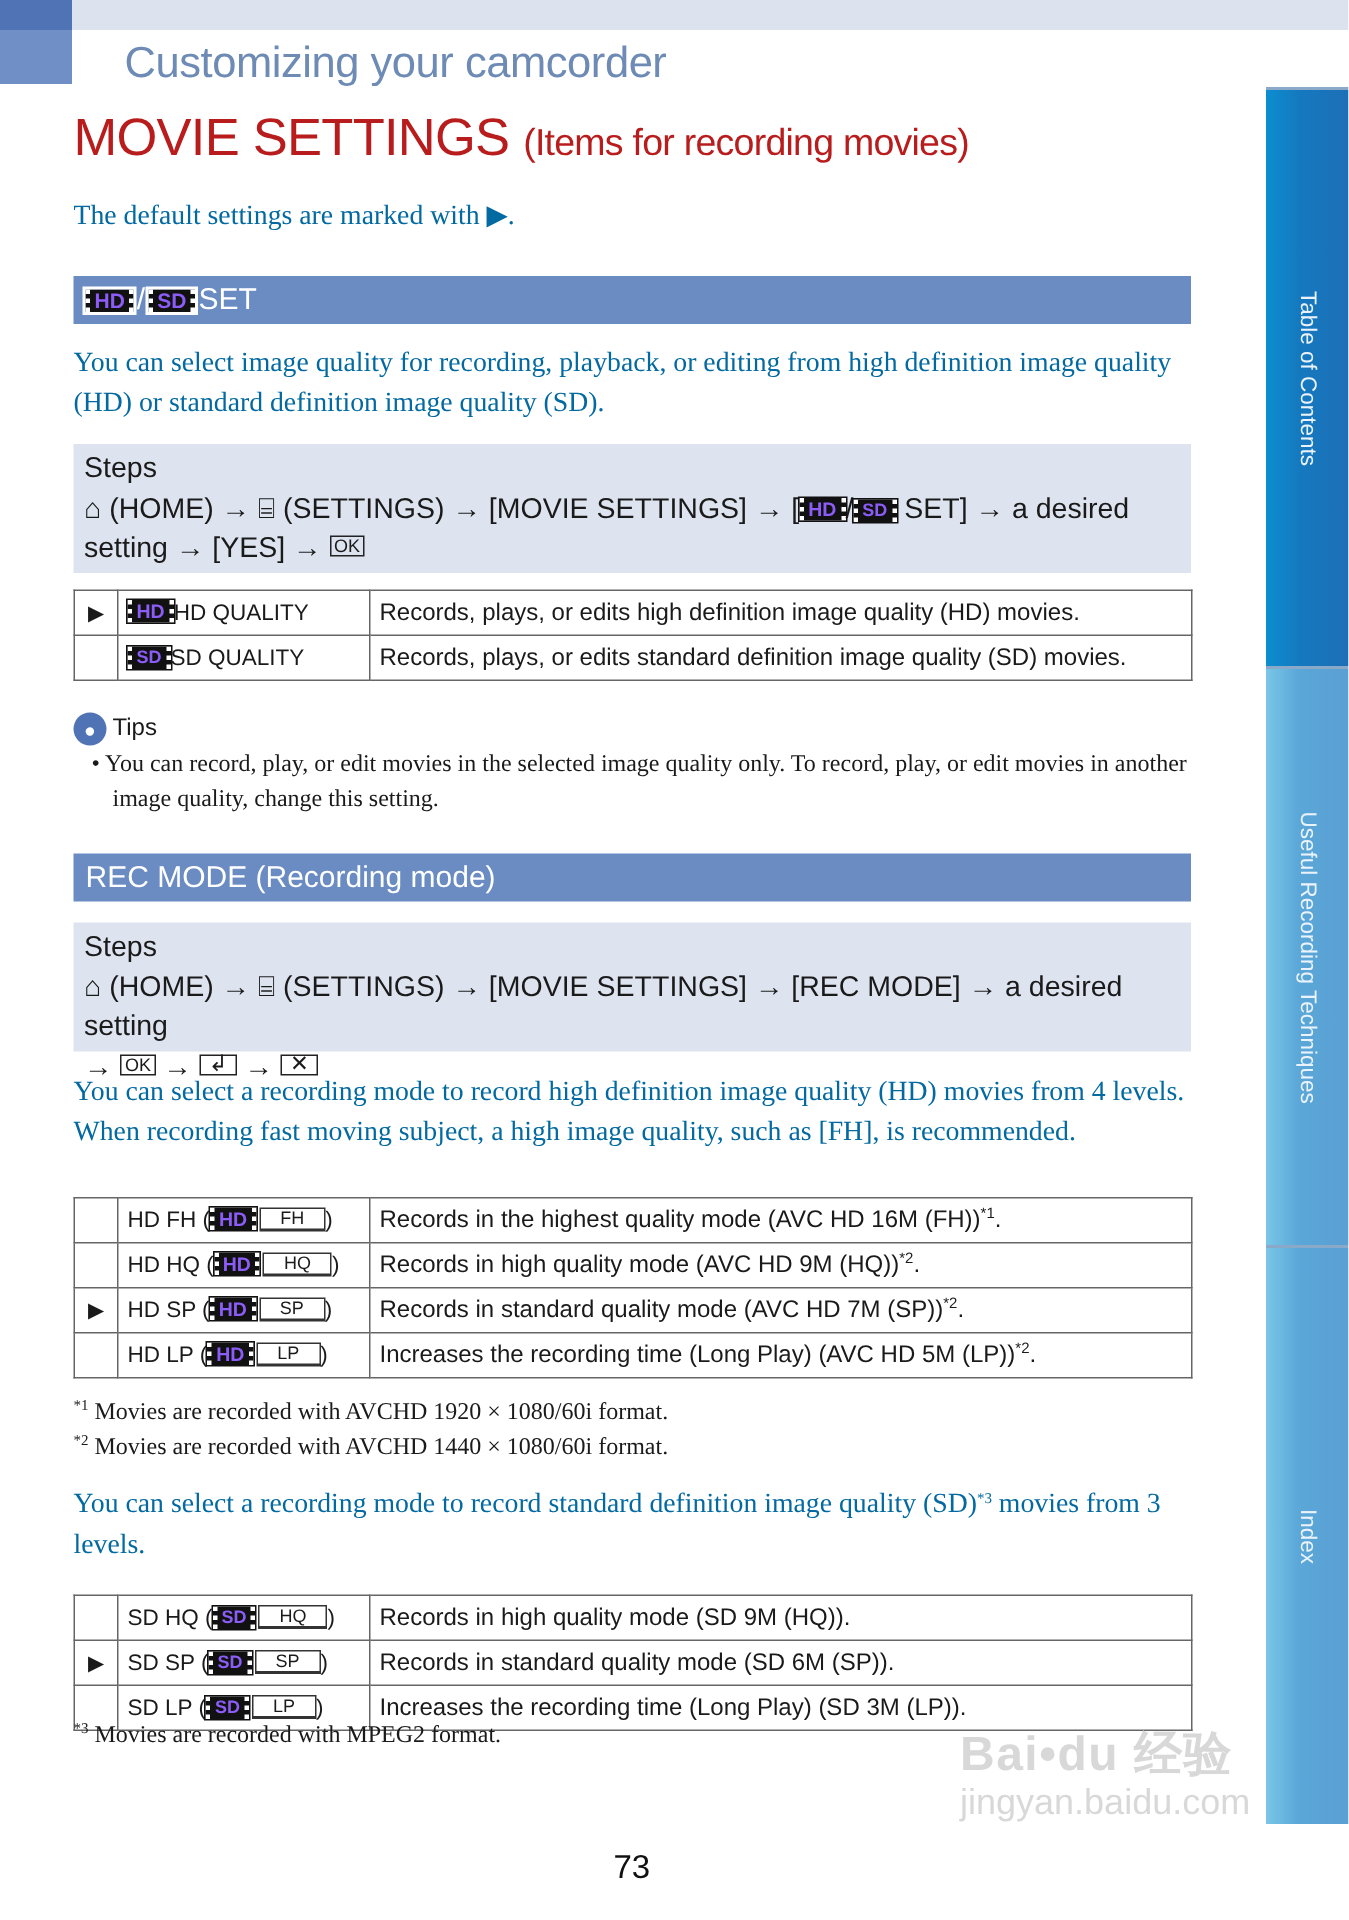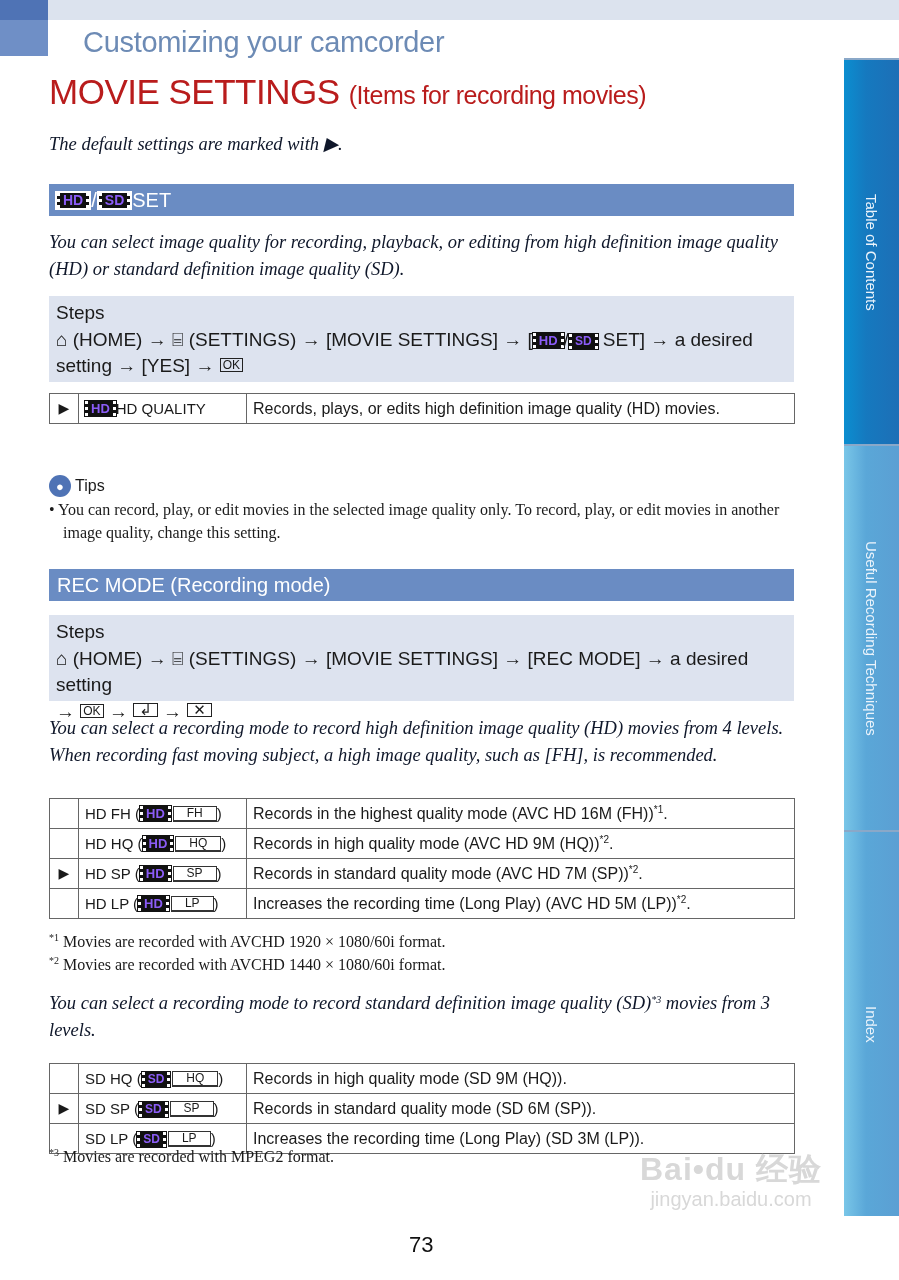--- a/index.html
+++ b/index.html
@@ -9,21 +9,21 @@
   .topbar { position: absolute; left: 0; top: 0; width: 899px; height: 20px; background: #dce3ee; }
   .corner-a { position: absolute; left: 0; top: 0; width: 48px; height: 20px; background: #4f73b5; }
   .corner-b { position: absolute; left: 0; top: 20px; width: 48px; height: 36px; background: #6f8fc6; }
 
   .chapter { position: absolute; left: 56px; top: 26px; font-family: "Liberation Sans", sans-serif;
     font-size: 29px; color: #6d8bb5; letter-spacing: -0.3px; margin-left: 27px; }
   .page-title { position: absolute; left: 49px; top: 72px; font-family: "Liberation Sans", sans-serif;
     font-size: 35px; color: #b91c1c; letter-spacing: -0.5px; white-space: nowrap; }
   .page-title .sub { font-size: 25px; }
 
-  .text { position: absolute; left: 49px; font-size: 18.5px; line-height: 26.5px; color: #0f172a; width: 745px; font-style: italic; }
+  .text { position: absolute; left: 49px; font-size: 18.5px; line-height: 26.5px; color: #0369a1; width: 745px; }
 
   .section-bar { position: absolute; left: 49px; width: 745px; height: 32px; background: #6a8cc3;
     color: #fff; font-family: "Liberation Sans", sans-serif; font-size: 20px; padding: 3px 8px; display: flex; align-items: center; gap: 2px; }
 
   .steps { position: absolute; left: 49px; width: 745px; background: #dde3ef; padding: 4px 7px;
     font-family: "Liberation Sans", sans-serif; font-size: 19px; line-height: 26.5px; color: #1a1a1a; }
 
   .badge { display: inline-block; font-family: "Liberation Sans", sans-serif; font-weight: bold; font-size: 13px;
     line-height: 15px; padding: 0 3px; background: #111; color: #8b5cf6; border-left: 3px dotted #fff; border-right: 3px dotted #fff; vertical-align: 1px; outline: 1px solid #111; }
   .badge.sd { font-size: 12px; }
@@ -37,33 +37,33 @@
   table.opts td { border: 1px solid #666; height: 30px; font-size: 16px; padding: 0 6px; vertical-align: middle; }
   table.opts td.mark { width: 29px; text-align: center; font-size: 14px; padding: 0; }
   table.opts td.name { width: 168px; font-family: "Liberation Sans", sans-serif; font-size: 15px; white-space: nowrap; }
   table.opts td.desc { font-family: Liberation Sans, sans-serif; font-size: 16px; }
   sup { font-size: 10px; vertical-align: 6px; }
 
   .tips-head { position: absolute; left: 49px; top: 475px; display: flex; align-items: center; gap: 4px;
     font-family: "Liberation Sans", sans-serif; font-size: 16px; }
   .tip-icon { width: 22px; height: 22px; border-radius: 50%; background: #4f73b5; color: #fff; font-size: 13px;
     display: flex; align-items: center; justify-content: center; }
-  .tip-text { position: absolute; left: 49px; top: 498px; width: 745px; font-size: 16px; line-height: 23px; padding-left: 14px; text-indent: -14px; }
+  .tip-text { position: absolute; left: 61px; top: 498px; width: 745px; font-size: 16px; line-height: 23px; padding-left: 14px; text-indent: -14px; }
 
   .footnote { position: absolute; left: 49px; font-size: 16px; line-height: 22px; }
 
   .tab { position: absolute; left: 844px; width: 55px; border-top: 2px solid #8aa8c8; display: flex; align-items: center; justify-content: center; }
   .tab span { writing-mode: vertical-rl; font-family: "Liberation Sans", sans-serif; font-size: 15px; color: #eaf3fb; white-space: nowrap; }
   .tab.active { background: linear-gradient(to right, #0b8ed0, #1579bf 40%, #1d6fb6); }
   .tab.normal { background: linear-gradient(to right, #79c6e8, #5aa7d8 40%, #5b9fd3); }
 
   .page-num { position: absolute; left: 409px; top: 1232px; font-family: "Liberation Sans", sans-serif; font-size: 22px; color: #111; }
   .watermark { position: absolute; left: 640px; top: 1148px; color: #d8d8d8; font-family: "Liberation Sans", sans-serif; }
   .watermark .wm-main { font-size: 32px; font-weight: bold; letter-spacing: 1px; }
-  .watermark .wm-sub { font-size: 20px; margin-top: -4px; text-align: center; }
+  .watermark .wm-sub { font-size: 24px; margin-top: -4px; }
 </style>
 </head>
 <body>
 
 <div class="topbar"></div>
 <div class="corner-a"></div>
 <div class="corner-b"></div>
 
 <div class="chapter">Customizing your camcorder</div>
 <div class="page-title">
@@ -105,20 +105,25 @@
   </div>
 </div>
 
 <table class="opts" style="top:393px;">
   <tbody>
       <tr>
     <td class="mark">▶</td>
     <td class="name"><span class="badge">HD</span><span>HD QUALITY</span></td>
     <td class="desc">Records, plays, or edits high definition image quality (HD) movies.</td>
   </tr>
+  <tr>
+    <td class="mark"></td>
+    <td class="name"><span class="badge sd">SD</span><span>SD QUALITY</span></td>
+    <td class="desc">Records, plays, or edits standard definition image quality (SD) movies.</td>
+  </tr>
 </tbody>
   </table>
 
 <div class="tips-head">
   <span class="tip-icon">●</span>
   <span>Tips</span>
 </div>
 <div class="tip-text">• You can record, play, or edit movies in the selected image quality only. To record, play, or edit movies in another image quality, change this setting.</div>
 
 <div class="section-bar" style="top:569px;">

